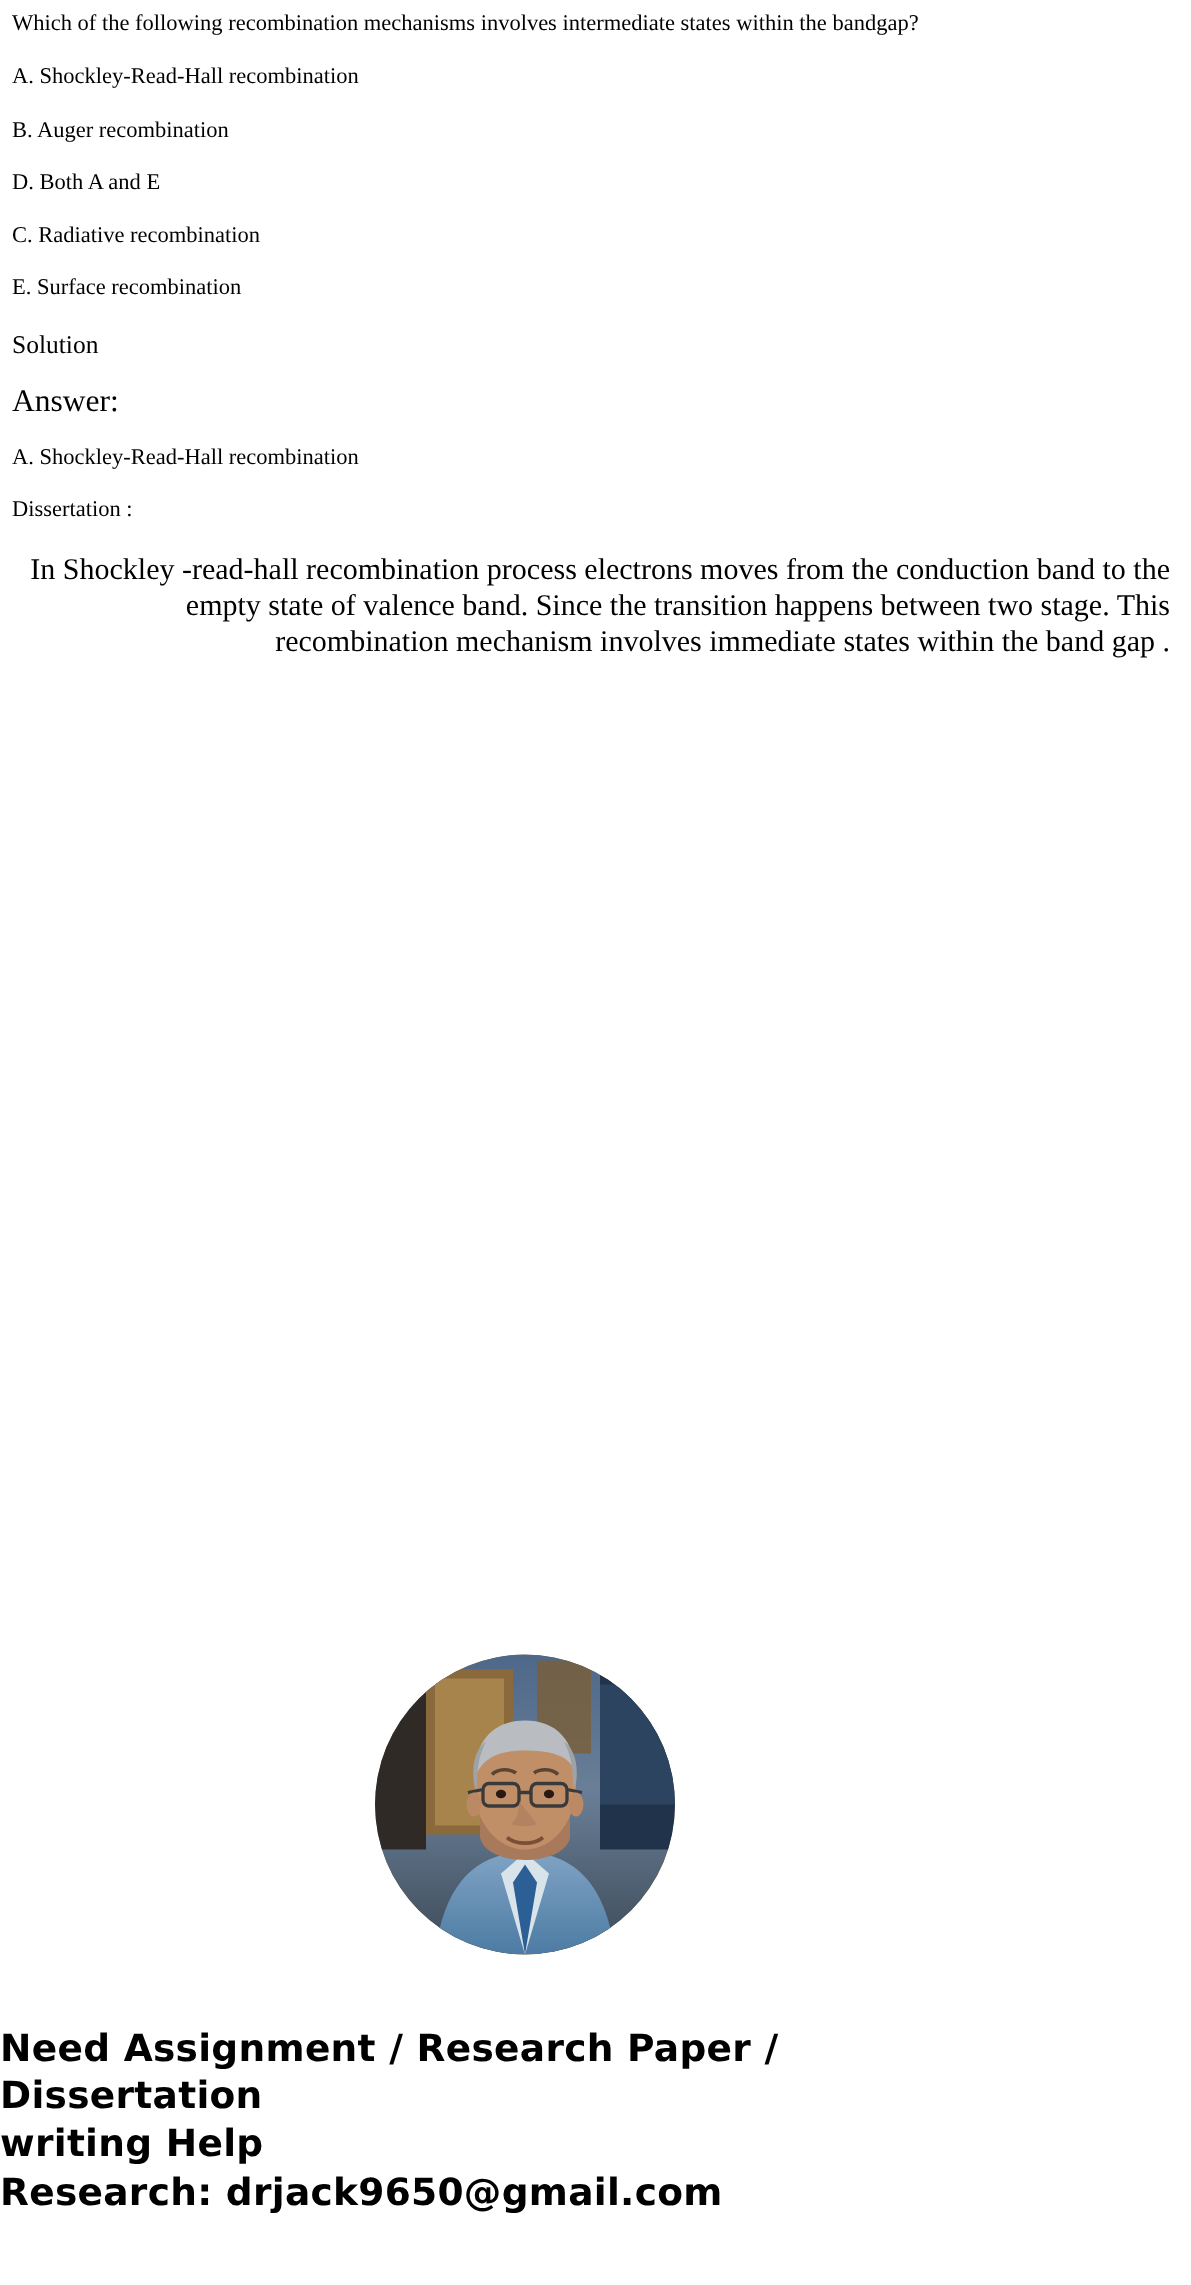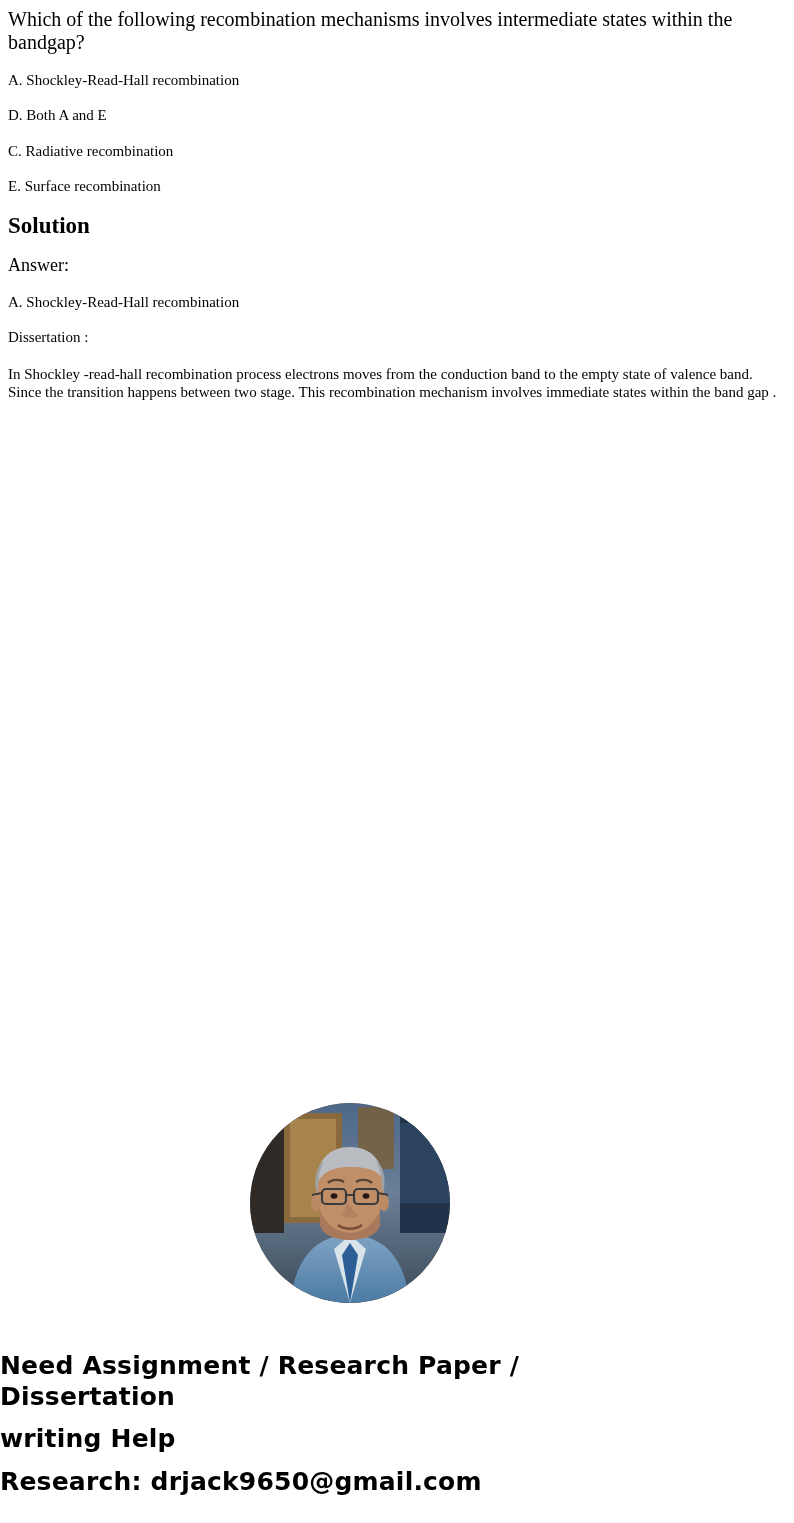--- a/index.html
+++ b/index.html
@@ -13,56 +13,57 @@
     font-family: "Liberation Serif", serif;
     color: #000000;
     position: relative;
   }
   .page {
     padding: 8px 8px 0 8px;
     box-sizing: border-box;
     width: 794px;
   }
   .question {
-    font-size: 20px;
+    font-size: 15px;
     line-height: 1.15;
     margin: 0 0 18px 0;
   }
   .choice {
     font-size: 15px;
     line-height: 1.15;
     margin: 0 0 18px 0;
   }
   .solution-heading {
-    font-size: 23px;
-    font-weight: bold;
+    font-size: 17px;
+    font-weight: normal;
     margin: 0 0 16px 0;
     line-height: 1.15;
   }
   .answer-label {
-    font-size: 18px;
+    font-size: 21px;
     margin: 0 0 18px 0;
     line-height: 1.15;
     font-family: Liberation Serif, serif;
   }
   .answer-value {
     font-size: 15px;
     margin: 0 0 18px 0;
     line-height: 1.15;
   }
   .explanation-label {
     font-size: 15px;
     margin: 0 0 18px 0;
     line-height: 1.15;
   }
   .explanation-body {
-    font-size: 15px;
+    font-size: 20px;
     line-height: 1.22;
     margin: 0;
     max-width: 772px;
+    text-align: right;
   }
   .footer-block {
     position: absolute;
     left: 0;
     top: 1103px;
     width: 700px;
   }
   .avatar-wrap {
     width: 200px;
     height: 200px;
@@ -80,31 +81,32 @@
   .promo {
     margin-top: 48px;
     font-family: "DejaVu Sans", sans-serif;
     font-weight: bold;
     font-size: 25px;
     line-height: 1.22;
     color: #000000;
     letter-spacing: 0.2px;
   }
   .promo-line2 {
-    margin-top: 12px;
+    margin-top: 2px;
   }
 </style>
 </head>
 <body>
 
 <div class="page">
 
   <p class="question">Which of the following recombination mechanisms involves intermediate states within the bandgap?</p>
 
   <p class="choice">A. Shockley-Read-Hall recombination</p>
+  <p class="choice">B. Auger recombination</p>
   <p class="choice">D. Both A and E</p>
   <p class="choice">C. Radiative recombination</p>
   <p class="choice">E. Surface recombination</p>
 
   <h3 class="solution-heading">Solution</h3>
 
   <p class="answer-label">Answer:</p>
   <p class="answer-value">A. Shockley-Read-Hall recombination</p>
 
   <p class="explanation-label">Dissertation :</p>

